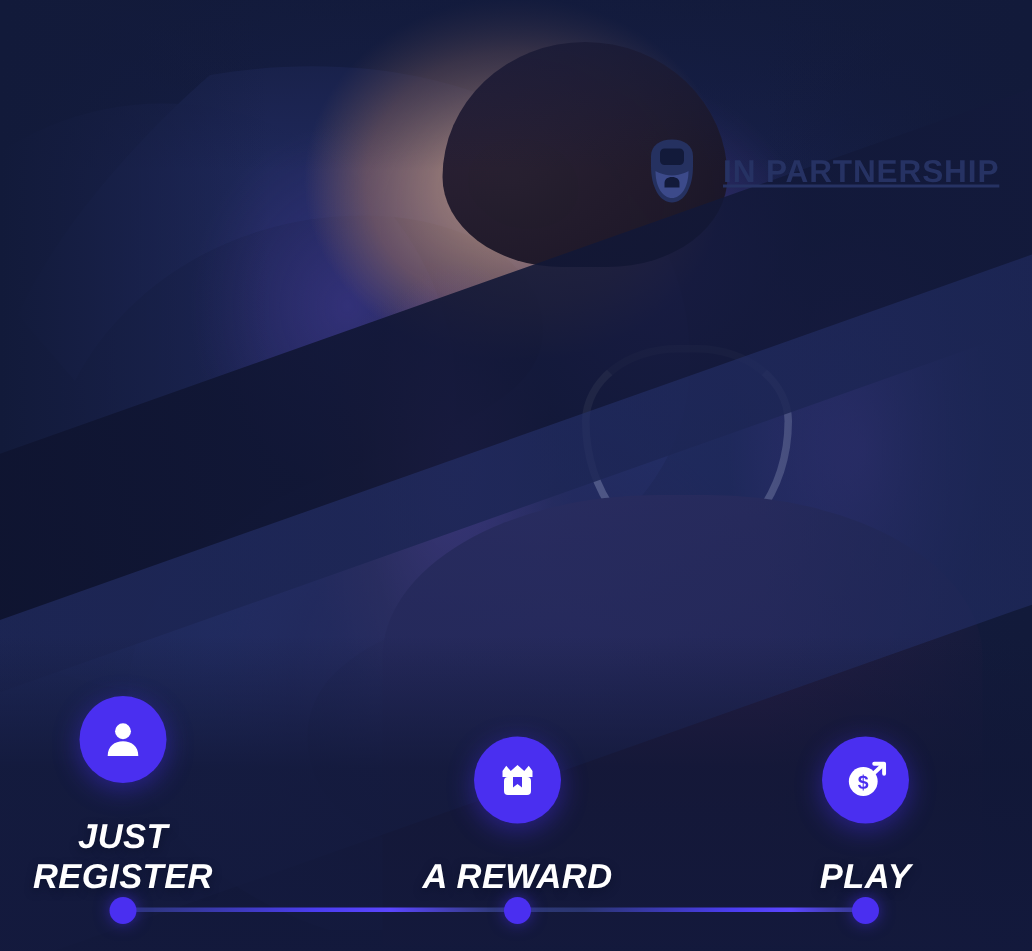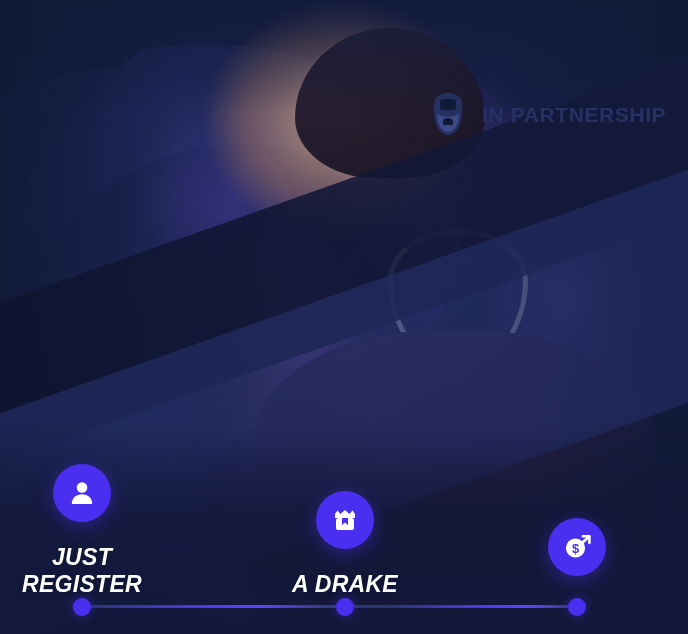--- a/index.html
+++ b/index.html
@@ -101,20 +101,21 @@
     position:absolute;left:428px;top:92px;
     display:flex;align-items:center;gap:14px;
   }
   .partnership-icon{width:40px;height:44px;flex:none;}
   .partnership-text{
     color:#263263;
     font-weight:bold;
     font-size:21px;
     line-height:25px;
     letter-spacing:.6px;
+    text-decoration:underline;
   }
   .partnership-text div{white-space:nowrap;}
 
   
   .steps{
     position:absolute;left:0;right:0;bottom:0;height:180px;
   }
   .step{
     position:absolute;
     width:200px;
@@ -234,34 +235,35 @@
     <div class="step step-2">
       <div class="step-badge">
         <span>
           <svg width="28" height="28" viewBox="0 0 28 28" xmlns="http://www.w3.org/2000/svg">
             <path d="M4 8 L6.5 4.5 L9.5 8 L14 4 L18.5 8 L21.5 4.5 L24 8 L24 12 L4 12 Z" fill="#ffffff"></path>
             <rect x="5" y="12" width="18" height="12" rx="2.6" fill="#ffffff"></rect>
             <path d="M11 12 L11 19 L14 16.6 L17 19 L17 12 Z" fill="#4a2ff0"></path>
           </svg>
         </span>
       </div>
-      <div class="step-label">A DRAKE</div>
+      <div class="step-label">A REWARD</div>
     </div>
 
     <div class="step step-3">
       <div class="step-badge">
         <span>
           <svg width="30" height="30" viewBox="0 0 30 30" xmlns="http://www.w3.org/2000/svg">
             <circle cx="13.5" cy="16" r="9.6" fill="#ffffff"></circle>
             <text x="13.5" y="21" text-anchor="middle" font-family="Liberation Sans, sans-serif" font-size="13" font-weight="bold" fill="#4a2ff0">$</text>
             <path d="M19.5 11.5 L27 4.5" stroke="#ffffff" stroke-width="2.6" stroke-linecap="round"></path>
             <path d="M20.8 4.2 L27.4 4.2 L27.4 10.8" fill="none" stroke="#ffffff" stroke-width="2.6" stroke-linecap="round" stroke-linejoin="round"></path>
           </svg>
         </span>
       </div>
+      <div class="step-label">PLAY</div>
     </div>
 
     <div class="track"></div>
     <div class="dot dot-1"></div>
     <div class="dot dot-2"></div>
     <div class="dot dot-3"></div>
   </div>
 
 </div>
 

